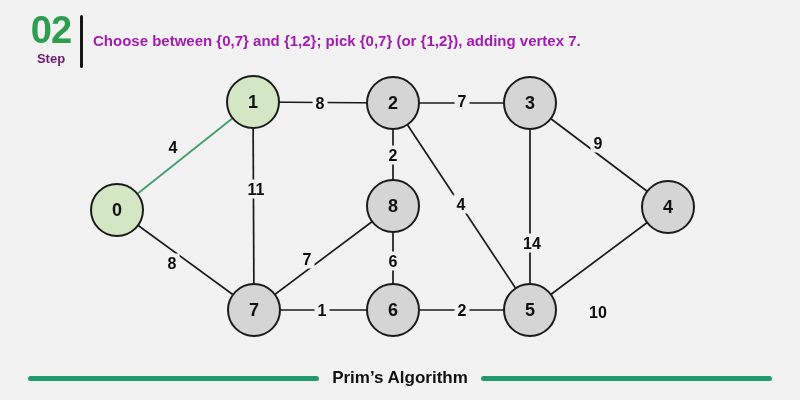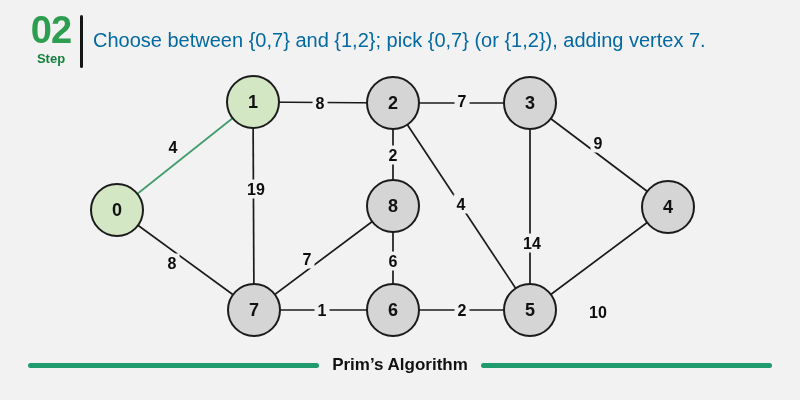--- a/index.html
+++ b/index.html
@@ -31,39 +31,39 @@
   }
   .step-number {
     font-size: 38px;
     line-height: 40px;
     font-weight: 800;
     letter-spacing: -1px;
   }
   .step-label {
     font-size: 13px;
     font-weight: 700;
-    color: #15803d;
+    color: #701a75;
     margin-top: 1px;
   }
   .header-divider {
     position: absolute;
     left: 80px; top: 15px;
     width: 3px; height: 53px;
     background: #151515;
     border-radius: 2px;
   }
   .step-desc {
     position: absolute;
     left: 93px; top: 0;
     height: 80px;
     display: flex;
     align-items: center;
-    font-size: 20px;
-    font-weight: 400;
-    color: #0369a1;
+    font-size: 15px;
+    font-weight: 700;
+    color: #a21caf;
     white-space: nowrap;
   }
 
   
   .graph {
     position: absolute;
     inset: 0;
   }
   .graph svg {
     position: absolute;
@@ -89,21 +89,21 @@
     padding: 0 3px;
     font-size: 16px;
     line-height: 19px;
     font-weight: 800;
     color: #0d0d0d;
   }
 
   
   .footer {
     position: absolute;
-    left: 0; bottom: 25px;
+    left: 0; bottom: 12px;
     width: 100%;
     padding: 0 28px;
     box-sizing: border-box;
     display: flex;
     align-items: center;
     gap: 13px;
   }
   .footer-rule {
     flex: 1;
     height: 5px;
@@ -143,21 +143,21 @@
         <line x1="530" y1="103" x2="530" y2="310" stroke="#1b1b1b" stroke-width="1.7"></line>
         <line x1="668" y1="207" x2="530" y2="310" stroke="#1b1b1b" stroke-width="1.7"></line>
         <line x1="254" y1="310" x2="393" y2="206" stroke="#1b1b1b" stroke-width="1.7"></line>
         <line x1="254" y1="310" x2="393" y2="310" stroke="#1b1b1b" stroke-width="1.7"></line>
         <line x1="393" y1="206" x2="393" y2="310" stroke="#1b1b1b" stroke-width="1.7"></line>
         <line x1="393" y1="310" x2="530" y2="310" stroke="#1b1b1b" stroke-width="1.7"></line>
       </svg>
       <div class="weight" style="left: 173px; top: 147px;">4</div>
       <div class="weight" style="left: 172px; top: 263px;">8</div>
       <div class="weight" style="left: 320px; top: 103px;">8</div>
-      <div class="weight" style="left: 256px; top: 189px;">19</div>
+      <div class="weight" style="left: 256px; top: 189px;">11</div>
       <div class="weight" style="left: 462px; top: 101px;">7</div>
       <div class="weight" style="left: 393px; top: 155px;">2</div>
       <div class="weight" style="left: 461px; top: 204px;">4</div>
       <div class="weight" style="left: 598px; top: 143px;">9</div>
       <div class="weight" style="left: 532px; top: 207px; margin-top: 36px;">14</div>
       <div class="weight" style="left: 598px; top: 269px; margin-top: 43px;">10</div>
       <div class="weight" style="left: 307px; top: 259px;">7</div>
       <div class="weight" style="left: 322px; top: 310px;">1</div>
       <div class="weight" style="left: 393px; top: 261px;">6</div>
       <div class="weight" style="left: 462px; top: 310px;">2</div>

